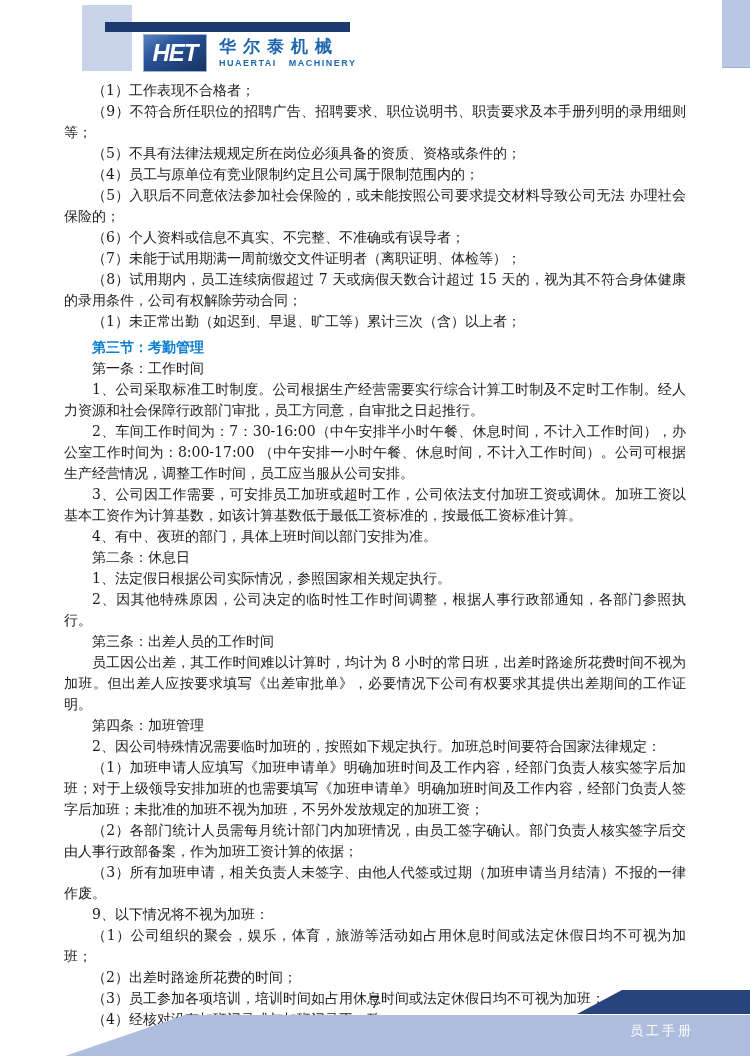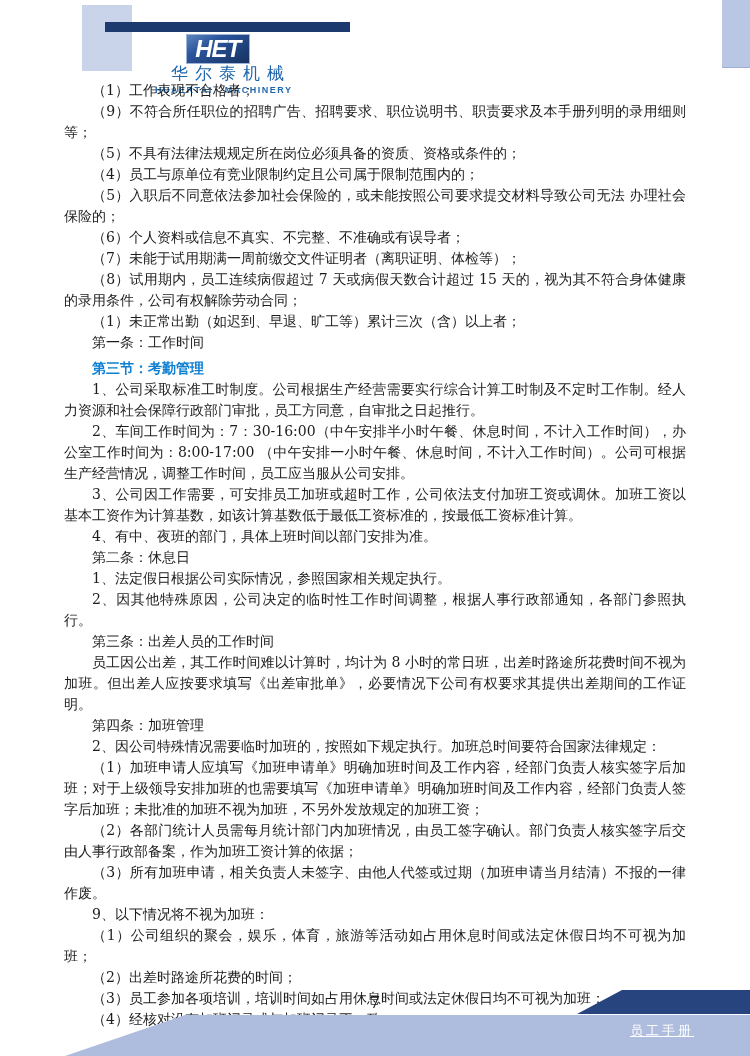--- a/index.html
+++ b/index.html
@@ -19,35 +19,35 @@
   .deco-right{
     position:absolute;left:722px;top:0;width:28px;height:67px;
     background:#b9c6e4;border-bottom:1px solid #9fb0d6;
   }
   .top-bar{
     position:absolute;left:105px;top:22px;width:245px;height:10px;
     background:#1c3a6e;
   }
   .logo{
     position:absolute;left:143px;top:34px;height:38px;
-    display:flex;align-items:center;flex-direction:column;
+    display:flex;align-items:center;
   }
   .logo-box{
     width:62px;height:36px;
     background:linear-gradient(150deg,#5b84bd 0%,#2a549b 35%,#16325f 100%);
     border:1px solid #9db4d8;
     display:flex;align-items:center;justify-content:center;
     color:#ffffff;font-family:"Liberation Sans",sans-serif;
     font-size:24px;font-weight:bold;font-style:italic;
     letter-spacing:-1px;
   }
   .logo-names{margin-left:12px;font-family:"Liberation Sans",sans-serif;}
   .logo-cn{
-    color:#1e67ad;font-size:17px;font-weight:normal;letter-spacing:7px;
-    white-space:nowrap;line-height:19px;margin-left:16px;
+    color:#1e67ad;font-size:17px;font-weight:bold;letter-spacing:7px;
+    white-space:nowrap;line-height:19px;
   }
   .logo-en{
     color:#1e67ad;font-size:9px;font-weight:bold;letter-spacing:1.5px;
     word-spacing:8px;line-height:11px;margin-top:2px;white-space:nowrap;
   }
   
   .doc-body{
     position:absolute;left:64px;top:80px;width:622px;
     color:#1c1c1c;
   }
@@ -77,21 +77,20 @@
   }
   .footer-tab{
     position:absolute;left:577px;top:990px;width:173px;height:24px;
     background:#27447e;
     clip-path:polygon(45px 0,100% 0,100% 100%,0 100%);
   }
   .footer-label{
     position:absolute;left:630px;top:1022px;width:110px;
     color:#ffffff;font-size:13px;letter-spacing:3px;
     font-family:"Liberation Sans",sans-serif;
-    text-decoration:underline;
   }
 </style>
 </head>
 <body>
 
 <div class="page">
 
   <div class="deco-left"></div>
   <div class="deco-right"></div>
   <div class="top-bar"></div>
@@ -109,22 +108,22 @@
   <div class="doc-body" id="doc-body">
       <p class="para">（1）工作表现不合格者；</p>
       <p class="para">（9）不符合所任职位的招聘广告、招聘要求、职位说明书、职责要求及本手册列明的录用细则等；</p>
       <p class="para">（5）不具有法律法规规定所在岗位必须具备的资质、资格或条件的；</p>
       <p class="para">（4）员工与原单位有竞业限制约定且公司属于限制范围内的；</p>
       <p class="para">（5）入职后不同意依法参加社会保险的，或未能按照公司要求提交材料导致公司无法 办理社会保险的；</p>
       <p class="para">（6）个人资料或信息不真实、不完整、不准确或有误导者；</p>
       <p class="para">（7）未能于试用期满一周前缴交文件证明者（离职证明、体检等）；</p>
       <p class="para">（8）试用期内，员工连续病假超过 7 天或病假天数合计超过 15 天的，视为其不符合身体健康的录用条件，公司有权解除劳动合同；</p>
       <p class="para">（1）未正常出勤（如迟到、早退、旷工等）累计三次（含）以上者；</p>
+      <p class="para section-title">第三节：考勤管理</p>
       <p class="para">第一条：工作时间</p>
-      <p class="para section-title">第三节：考勤管理</p>
       <p class="para">1、公司采取标准工时制度。公司根据生产经营需要实行综合计算工时制及不定时工作制。经人力资源和社会保障行政部门审批，员工方同意，自审批之日起推行。</p>
       <p class="para">2、车间工作时间为：7：30-16:00（中午安排半小时午餐、休息时间，不计入工作时间），办公室工作时间为：8:00-17:00 （中午安排一小时午餐、休息时间，不计入工作时间）。公司可根据生产经营情况，调整工作时间，员工应当服从公司安排。</p>
       <p class="para">3、公司因工作需要，可安排员工加班或超时工作，公司依法支付加班工资或调休。加班工资以基本工资作为计算基数，如该计算基数低于最低工资标准的，按最低工资标准计算。</p>
       <p class="para">4、有中、夜班的部门，具体上班时间以部门安排为准。</p>
       <p class="para">第二条：休息日</p>
       <p class="para">1、法定假日根据公司实际情况，参照国家相关规定执行。</p>
       <p class="para">2、因其他特殊原因，公司决定的临时性工作时间调整，根据人事行政部通知，各部门参照执行。</p>
       <p class="para">第三条：出差人员的工作时间</p>
       <p class="para">员工因公出差，其工作时间难以计算时，均计为 8 小时的常日班，出差时路途所花费时间不视为加班。但出差人应按要求填写《出差审批单》，必要情况下公司有权要求其提供出差期间的工作证明。</p>
       <p class="para">第四条：加班管理</p>

